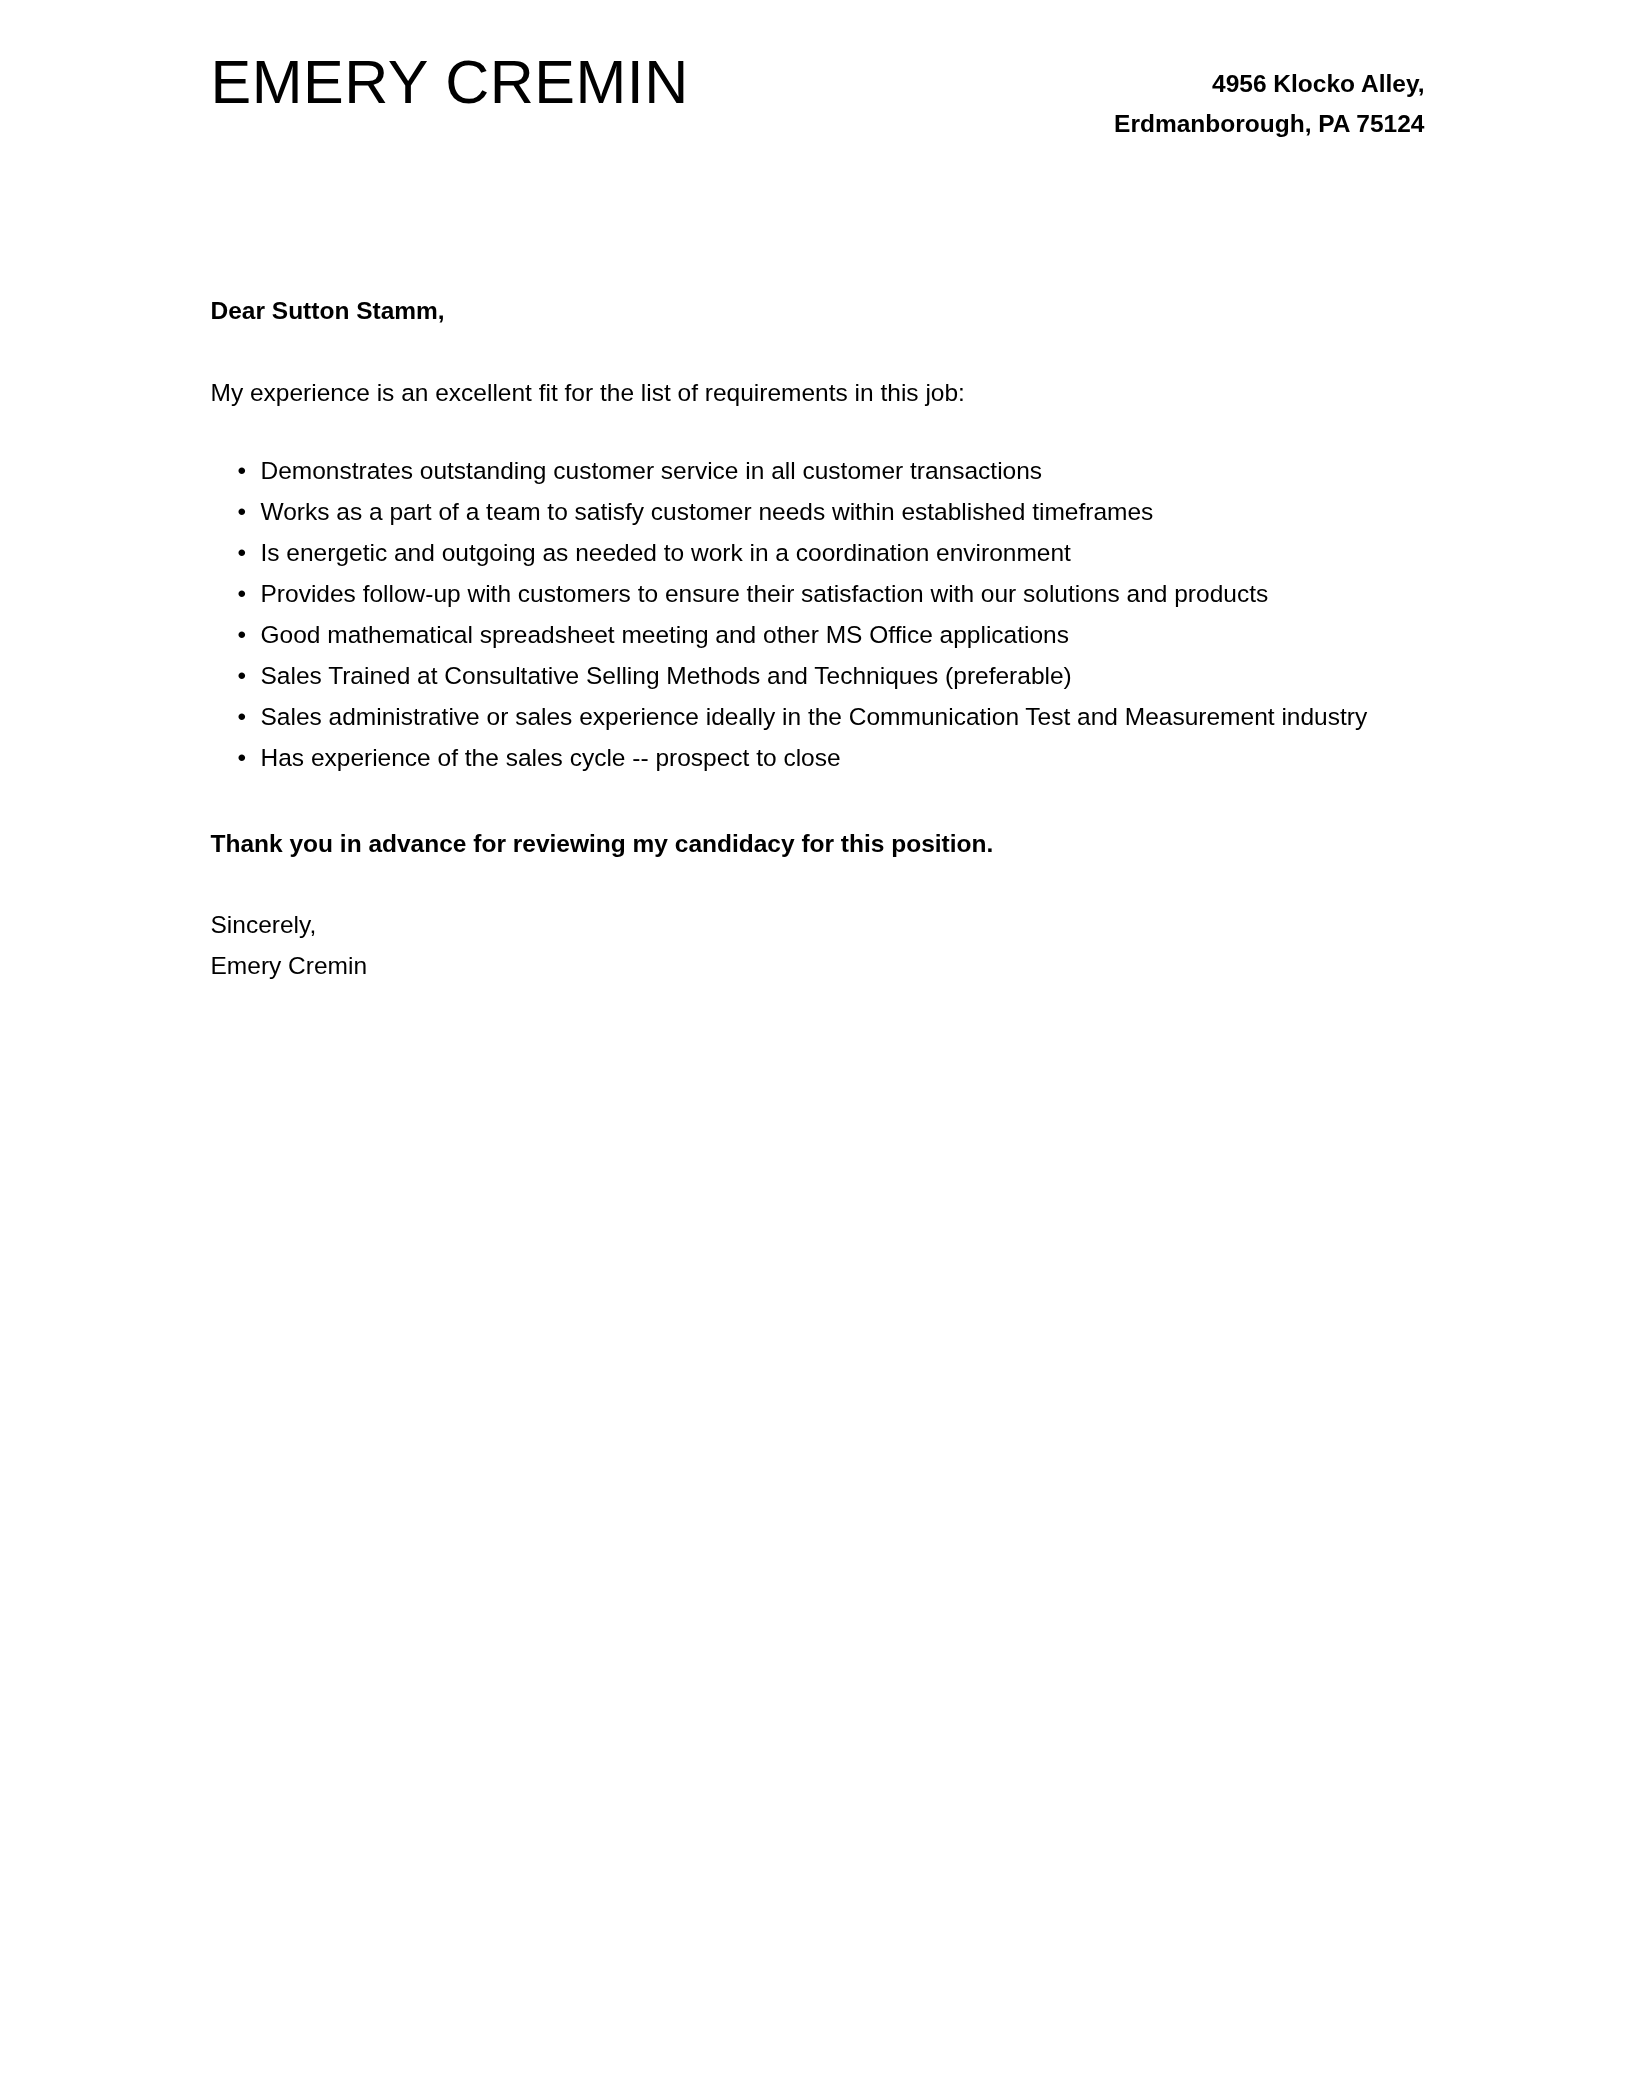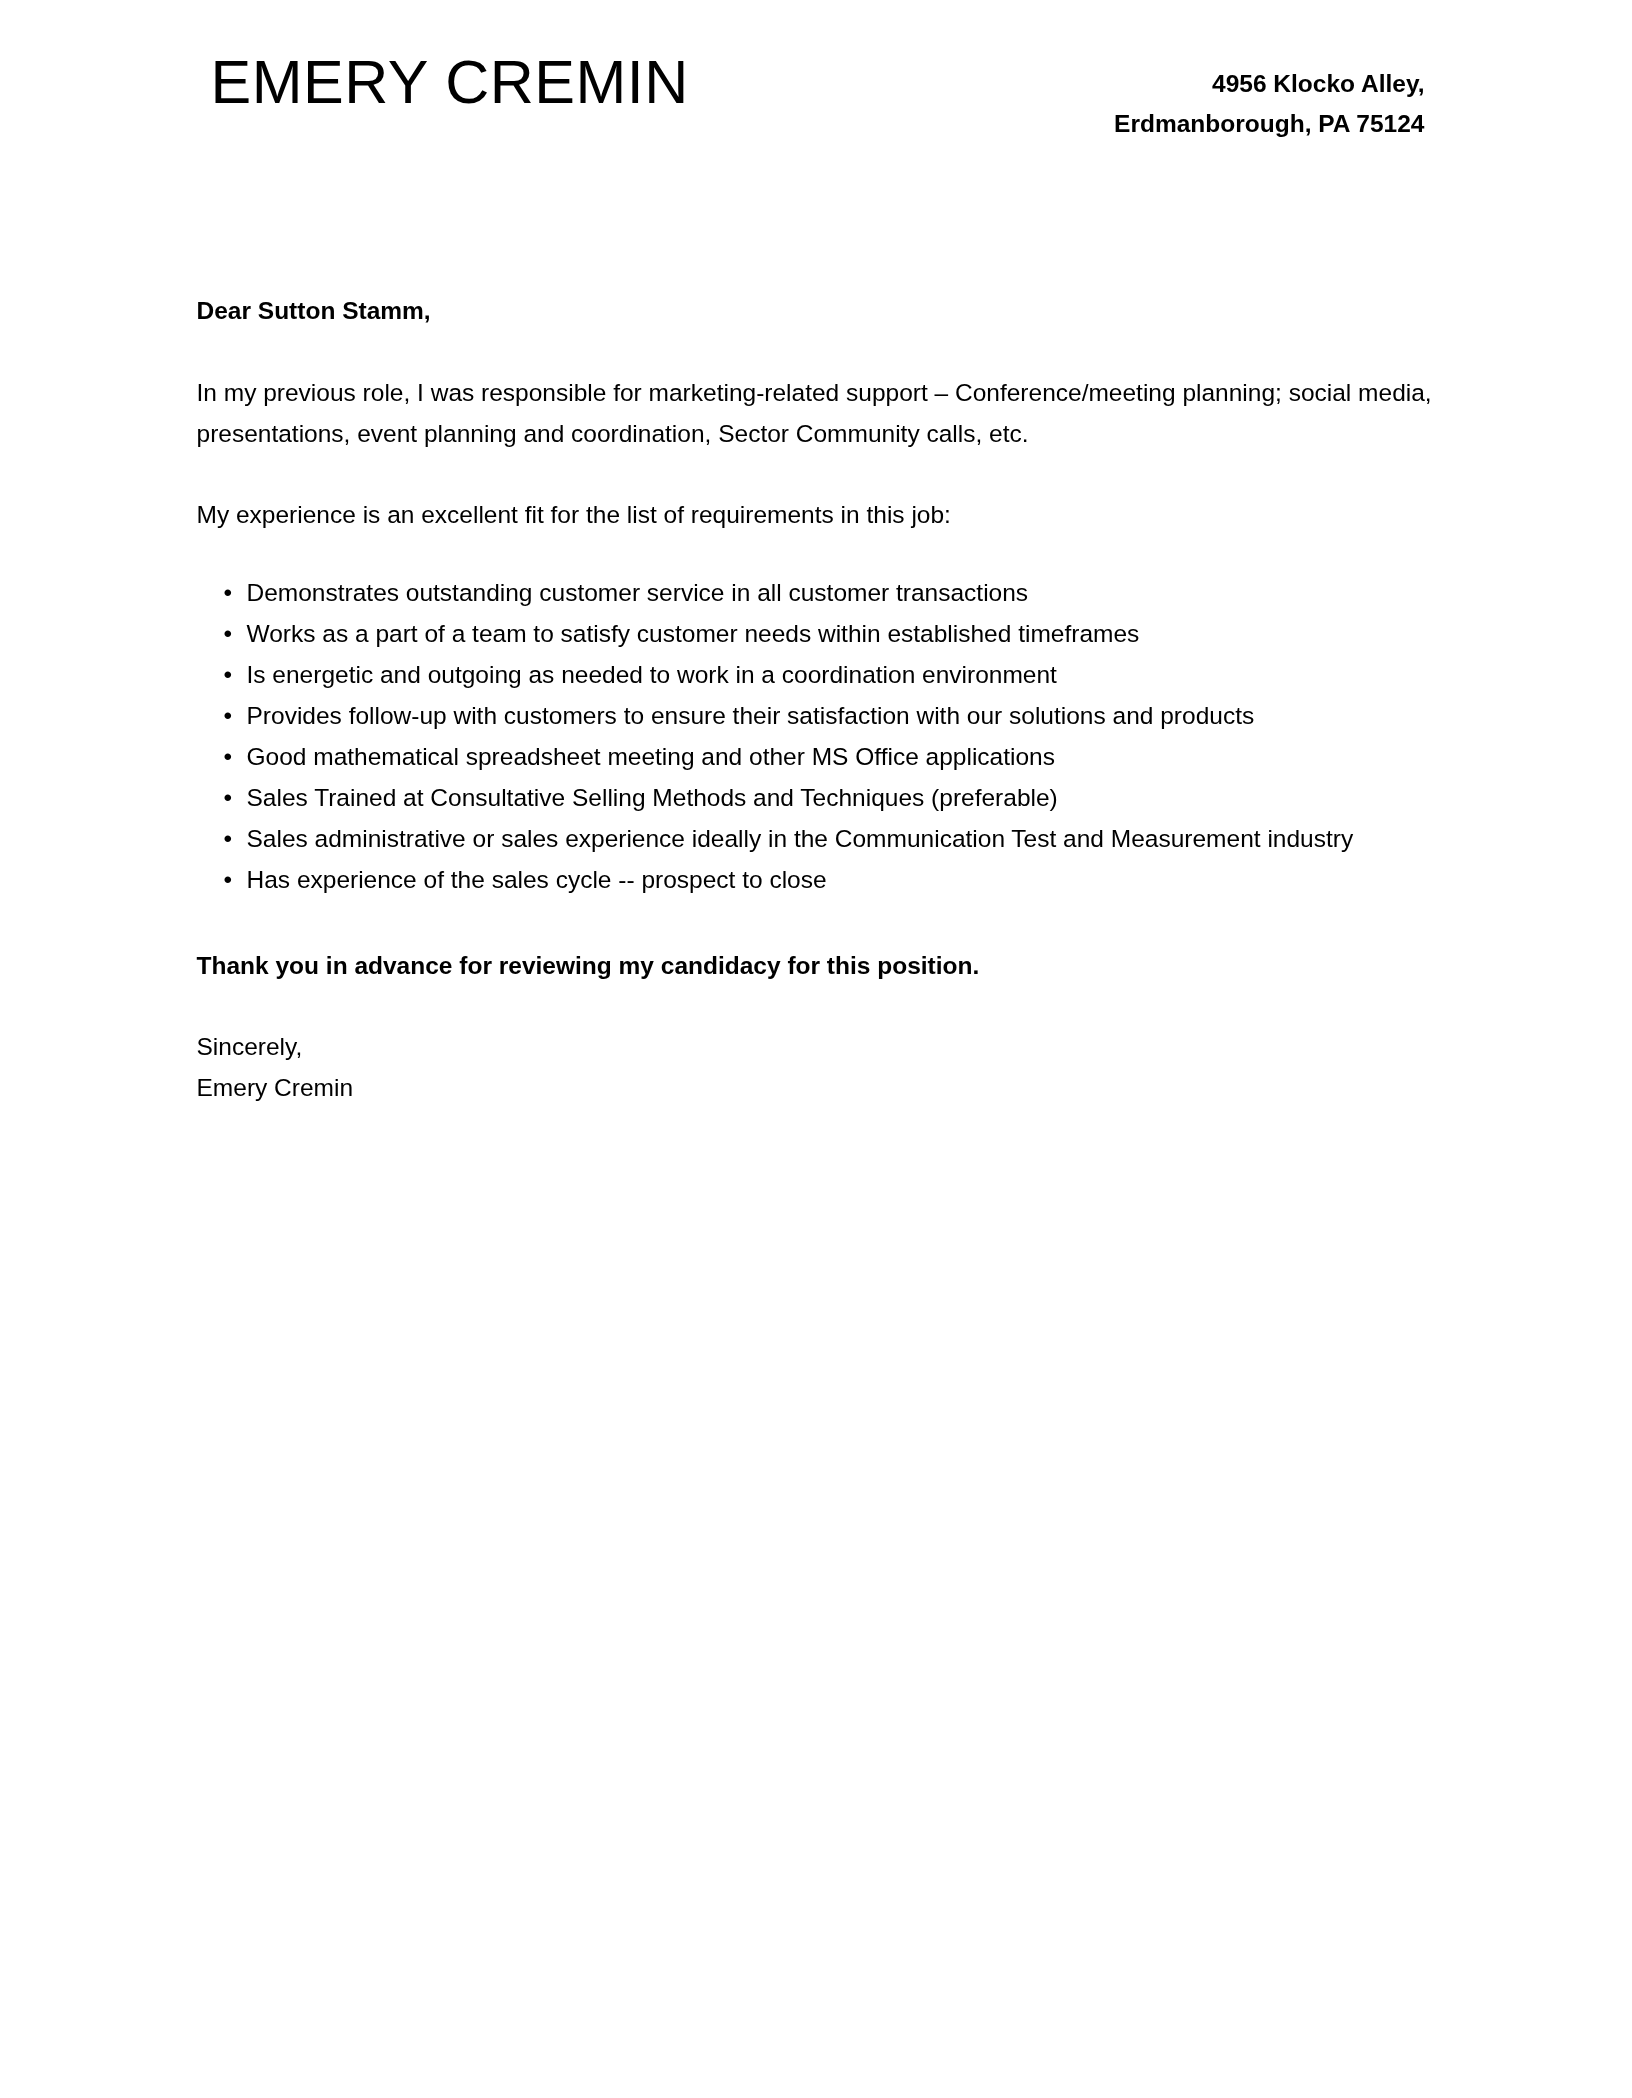--- a/index.html
+++ b/index.html
@@ -47,21 +47,21 @@
     white-space: nowrap;
     font-weight: bold;
   }
   .address-line {
     display: block;
   }
 
   
   .letter-body {
     position: absolute;
-    left: 119px;
+    left: 133px;
     top: 290px;
     width: 1350px;
     font-size: 24.5px;
     line-height: 41px;
   }
   .salutation {
     font-weight: bold;
     margin: 0 0 41px 0;
   }
   .para {
@@ -111,21 +111,20 @@
       <span class="address-line">4956 Klocko Alley,</span>
       <span class="address-line">Erdmanborough, PA 75124</span>
     </div>
   </div>
 
   <div class="letter-body">
 
     <p class="salutation">Dear Sutton Stamm,</p>
 
 
-    <p class="para">In my previous role, I was responsible for marketing-related support – Conference/meeting planning; social media, presentations, event planning and coordination, Sector Community calls, etc.</p>
 
     <p class="para tight">My experience is an excellent fit for the list of requirements in this job:</p>
 
     <ul class="req-list">
       <li class="req-item">
         <span class="bullet-dot">•</span>
         <span>Demonstrates outstanding customer service in all customer transactions</span>
       </li>
       <li class="req-item">
         <span class="bullet-dot">•</span>

